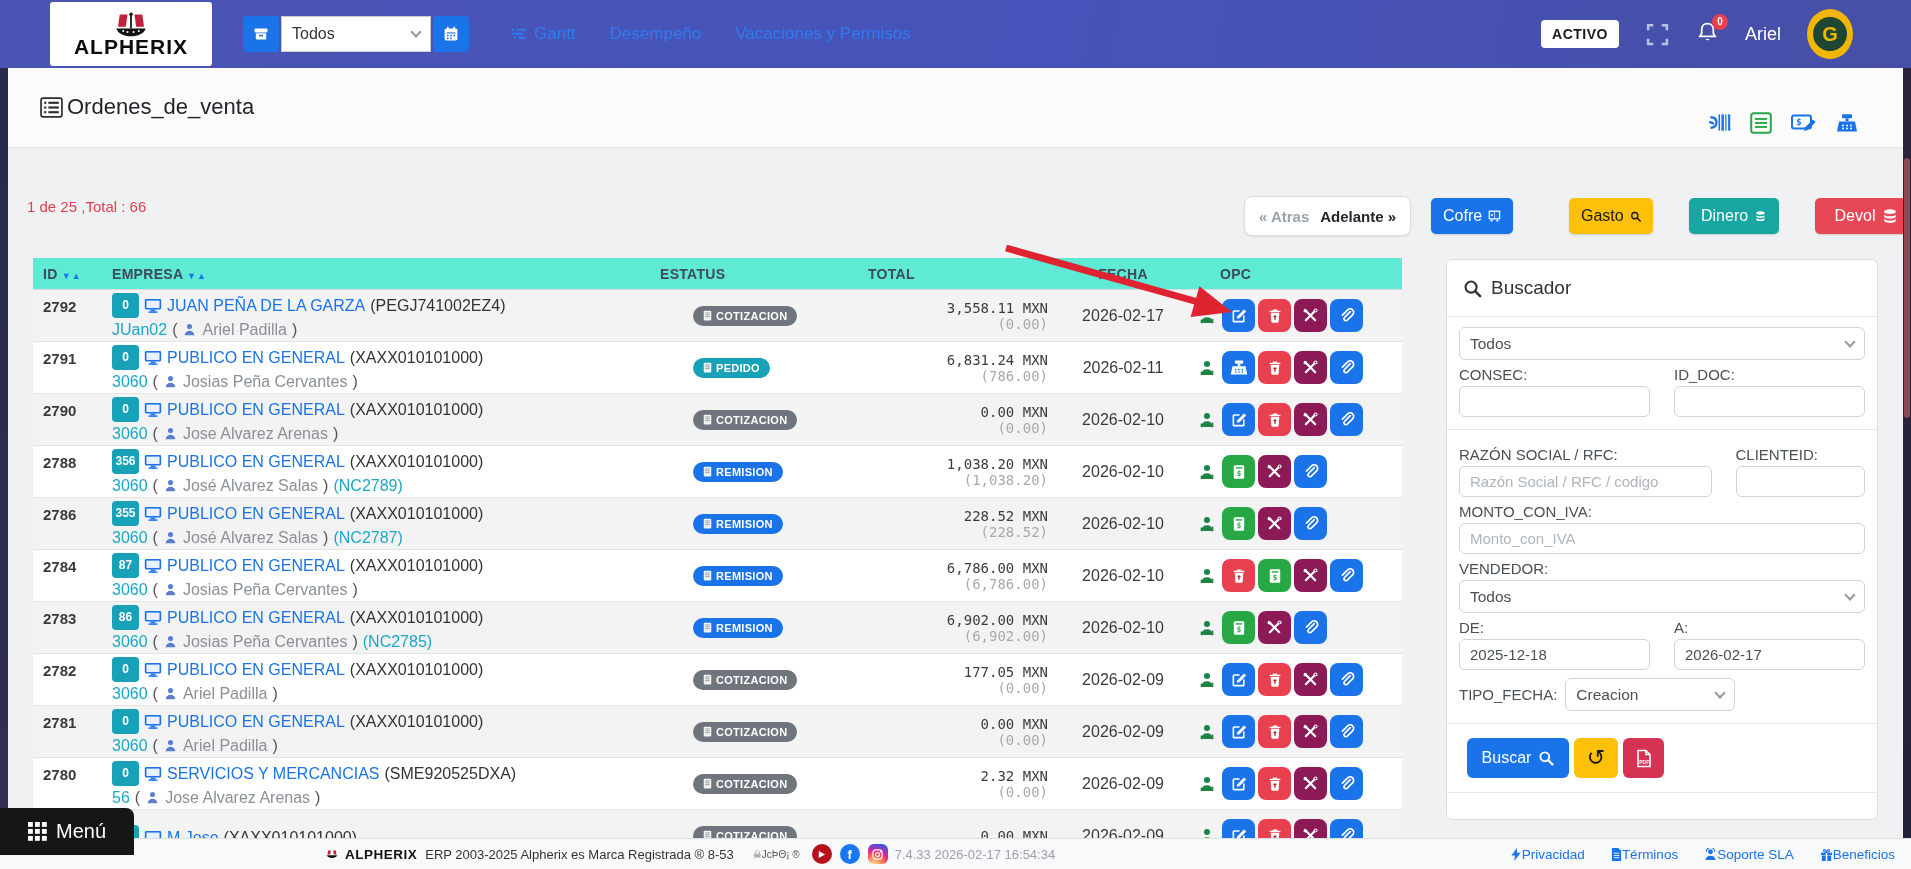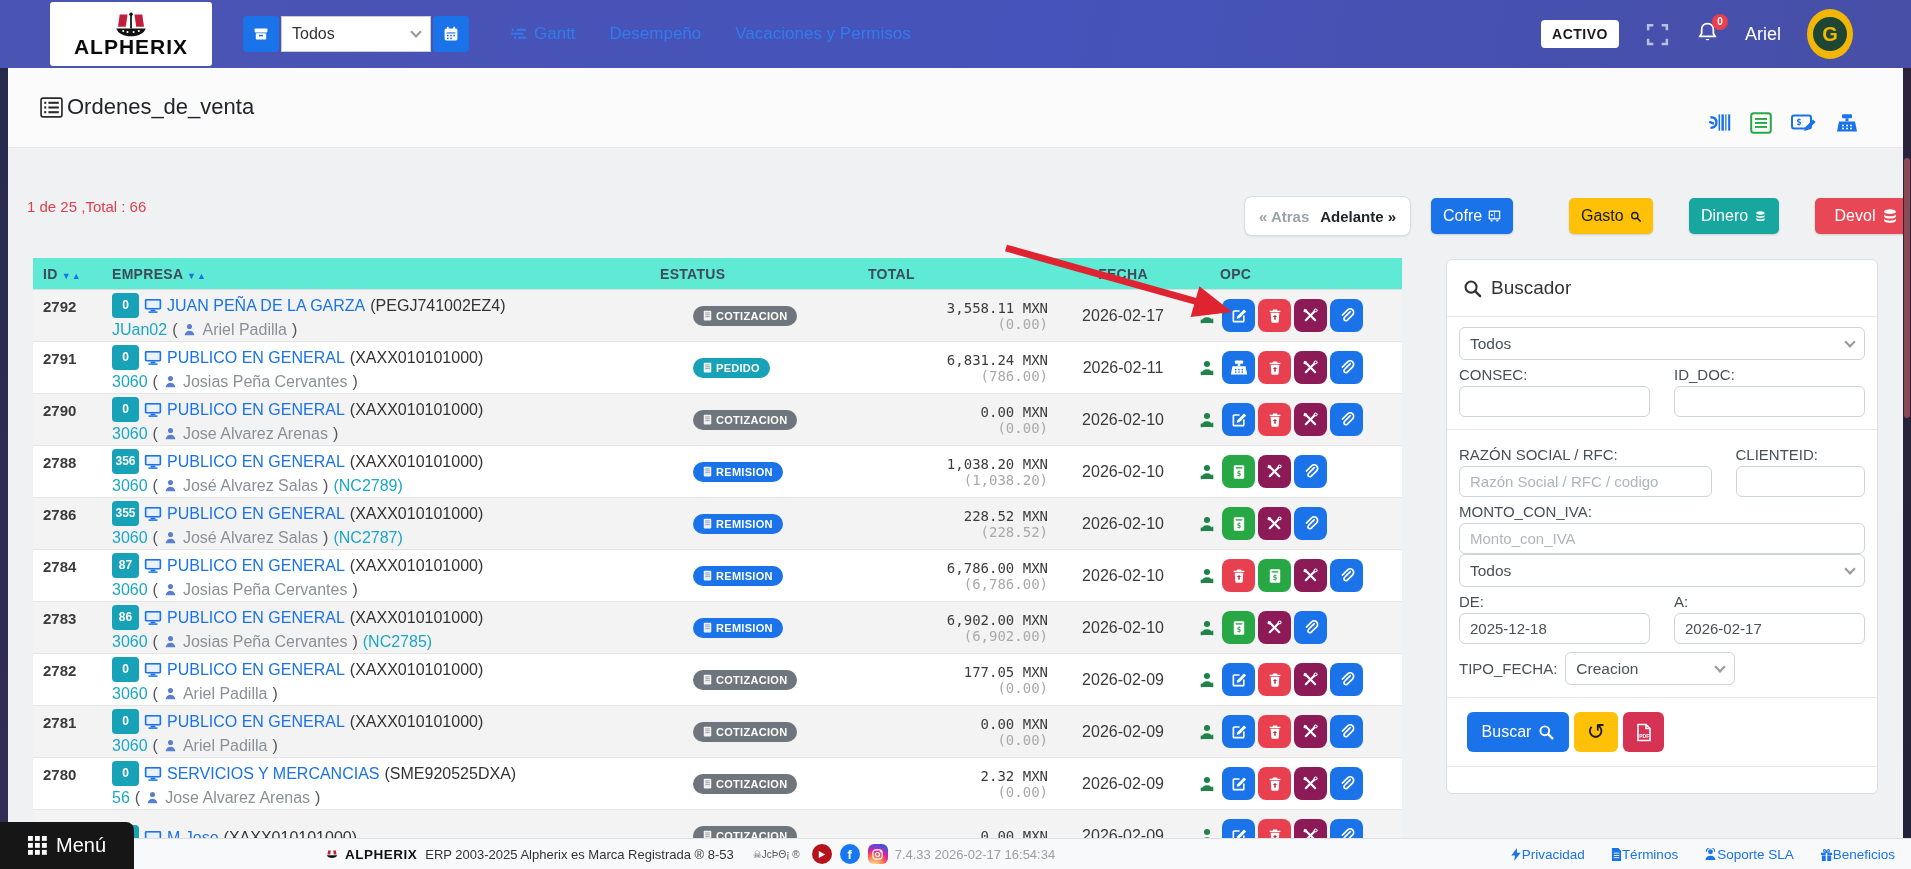--- a/index.html
+++ b/index.html
@@ -144,21 +144,21 @@
     font-size:13.5px; letter-spacing:.5px; }
   .footer-text { margin-left:8px; }
   .footer-glyphs { margin-left:19px; color:#555; font-size:10px; }
   .socials { display:flex; align-items:center; gap:8px; margin-left:12px; }
   .soc { width:20px; height:20px; border-radius:50%; display:flex; align-items:center; justify-content:center; }
   .soc-yt { background:#b5121b; } .soc-fb { background:#1877f2; }
   .soc-ig { background:radial-gradient(circle at 30% 110%, #fdf497 0%, #fd5949 45%,#d6249f 60%,#285AEB 90%); border-radius:6px; }
   .version { margin-left:7px; color:#9aa0a6; }
   .footer-links { margin-left:auto; margin-right:4px; display:flex; align-items:center; gap:14px; }
   .f-link { color:#1a73e8; font-size:13.5px; display:flex; align-items:center; margin-right:12px; }
-  .menu-btn { position:absolute; left:0; bottom:0; width:134px; height:47px; background:#161616;
+  .menu-btn { position:absolute; left:0; bottom:14px; width:134px; height:47px; background:#161616;
     color:#fff; z-index:70; border-radius:0 8px 0 0; display:flex; align-items:center;
     justify-content:center; gap:9px; font-size:20px; }
 
   .arrow-overlay { position:absolute; top:0; left:0; z-index:50; pointer-events:none; }
   .scroll-strip { position:absolute; right:0; top:68px; bottom:31px; width:8px; background:rgba(20,18,34,.35); z-index:5; }
   .scroll-thumb { position:absolute; right:1px; top:90px; width:6px; height:260px; background:#8a4a55; border-radius:3px; }
 </style>
 </head>
 <body>
 
@@ -1371,20 +1371,21 @@
           <div class="f-label">RAZÓN SOCIAL / RFC:</div>
           <input class="f-input" placeholder="Razón Social / RFC / codigo" style="">
         </div>
         <div class="slim">
           <div class="f-label">CLIENTEID:</div>
           <input class="f-input" style="">
         </div>
       </div>
       <div class="f-label">MONTO_CON_IVA:</div>
       <input class="f-input" placeholder="Monto_con_IVA" style="">
+      <div class="f-label">VENDEDOR:</div>
       <div class="f-select">
         <span>Todos</span>
         <span class="chev"></span>
       </div>
       <div class="two-col">
         <div>
           <div class="f-label">DE:</div>
           <input class="f-input" value="2025-12-18" style="">
         </div>
         <div>

